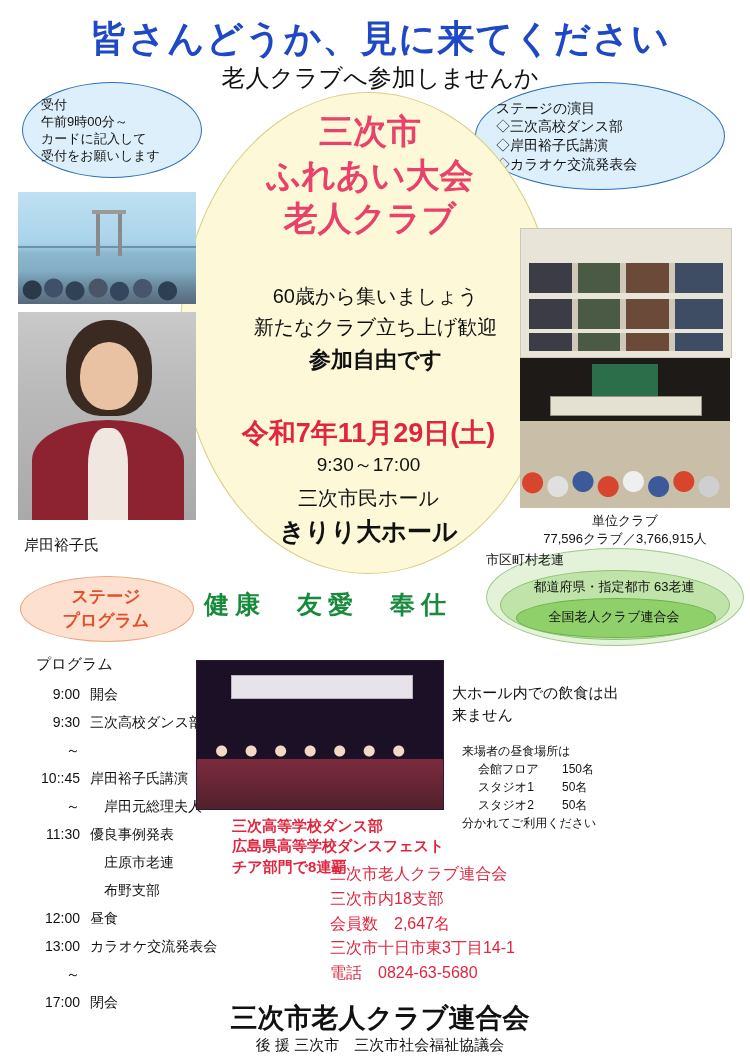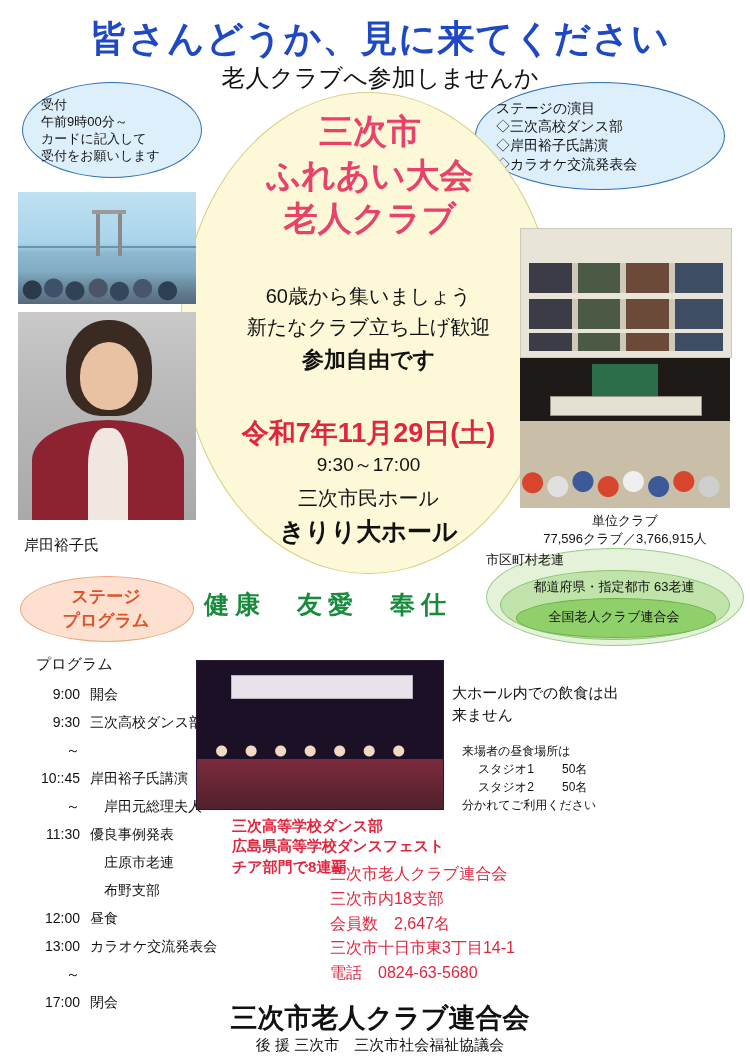--- a/index.html
+++ b/index.html
@@ -81,20 +81,21 @@
     color: #e8416a;
     line-height: 1.28;
     white-space: nowrap;
   }
   .ce-sub {
     left: 196px; top: 281px; width: 345px;
     text-align: center;
     color: #111;
     font-size: 20px;
     line-height: 1.55;
+    padding-left: 7px;
   }
   .ce-sub .big { font-size: 22px; font-weight: bold; }
   .ce-date {
     left: 196px; top: 415px; width: 345px;
     text-align: center;
     font-size: 27px;
     font-weight: bold;
     color: #e0263f;
     white-space: nowrap;
   }
@@ -471,20 +472,23 @@
     <div>チア部門で8連覇</div>
   </div>
 
   <div class="abs note-nofood">
     <div>大ホール内での飲食は出</div>
     <div>来ません</div>
   </div>
   <div class="abs note-lunch">
     <div>来場者の昼食場所は</div>
     <div class="row ind">
+      <span class="num">会館フロア</span><span>150名</span>
+    </div>
+    <div class="row ind">
       <span class="num">スタジオ1</span><span>50名</span>
     </div>
     <div class="row ind">
       <span class="num">スタジオ2</span><span>50名</span>
     </div>
     <div>分かれてご利用ください</div>
   </div>
 
   <div class="abs org">
     <div>三次市老人クラブ連合会</div>

